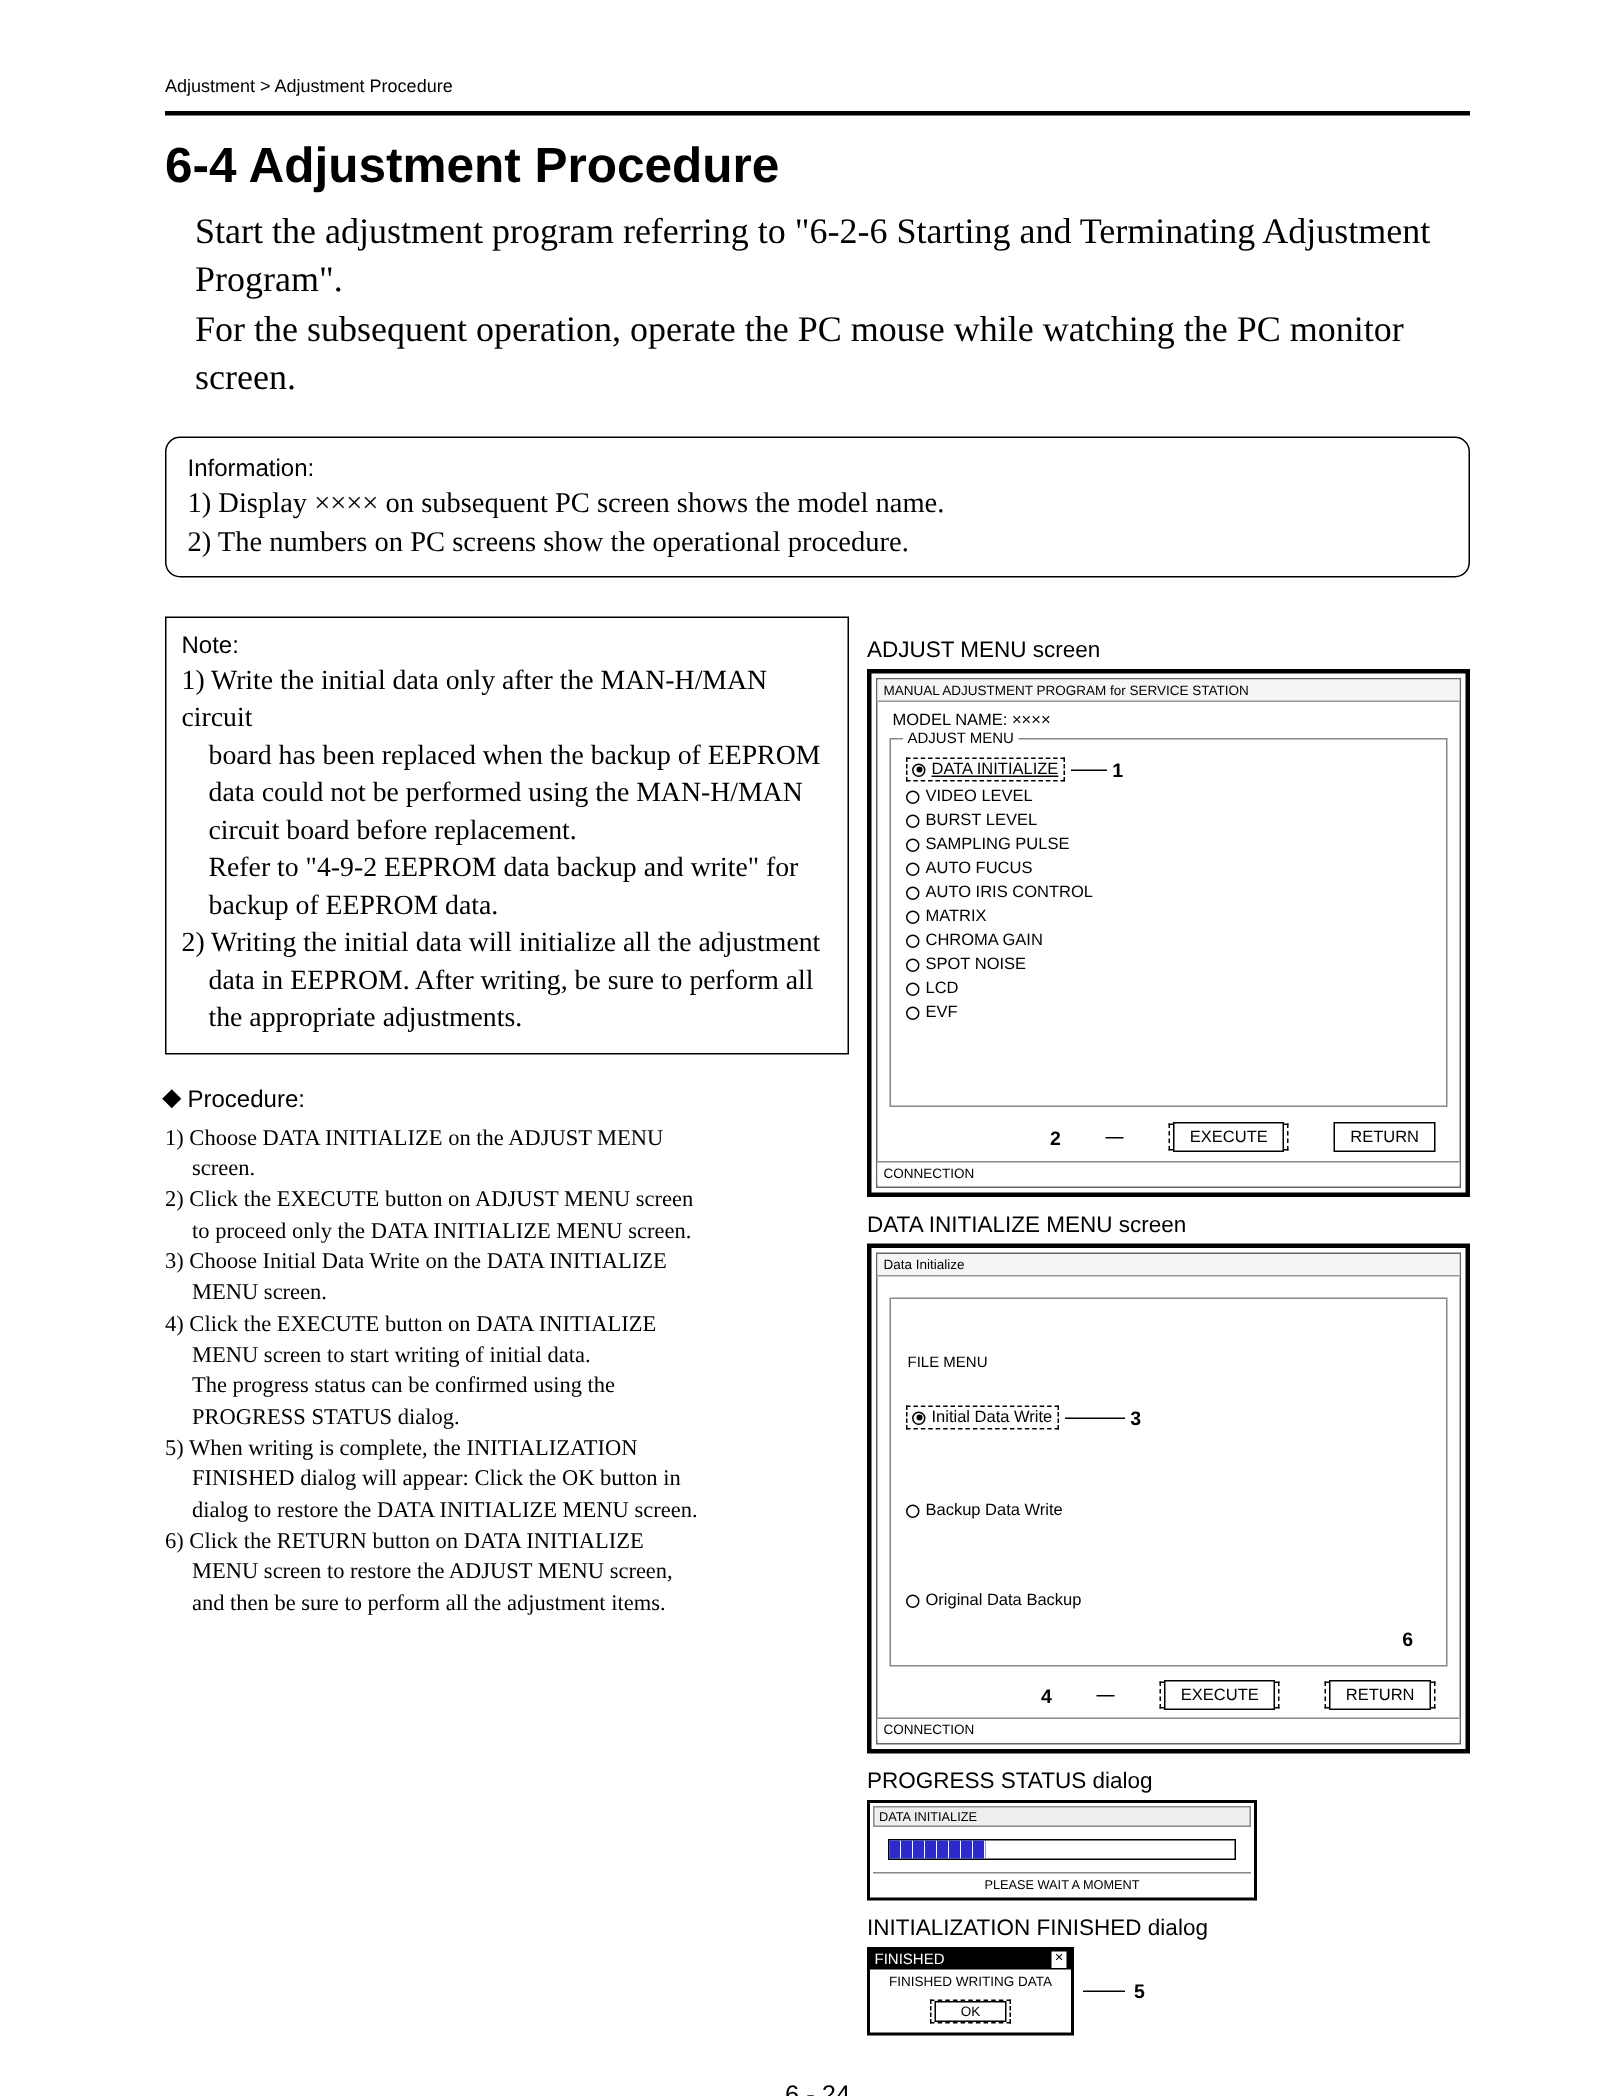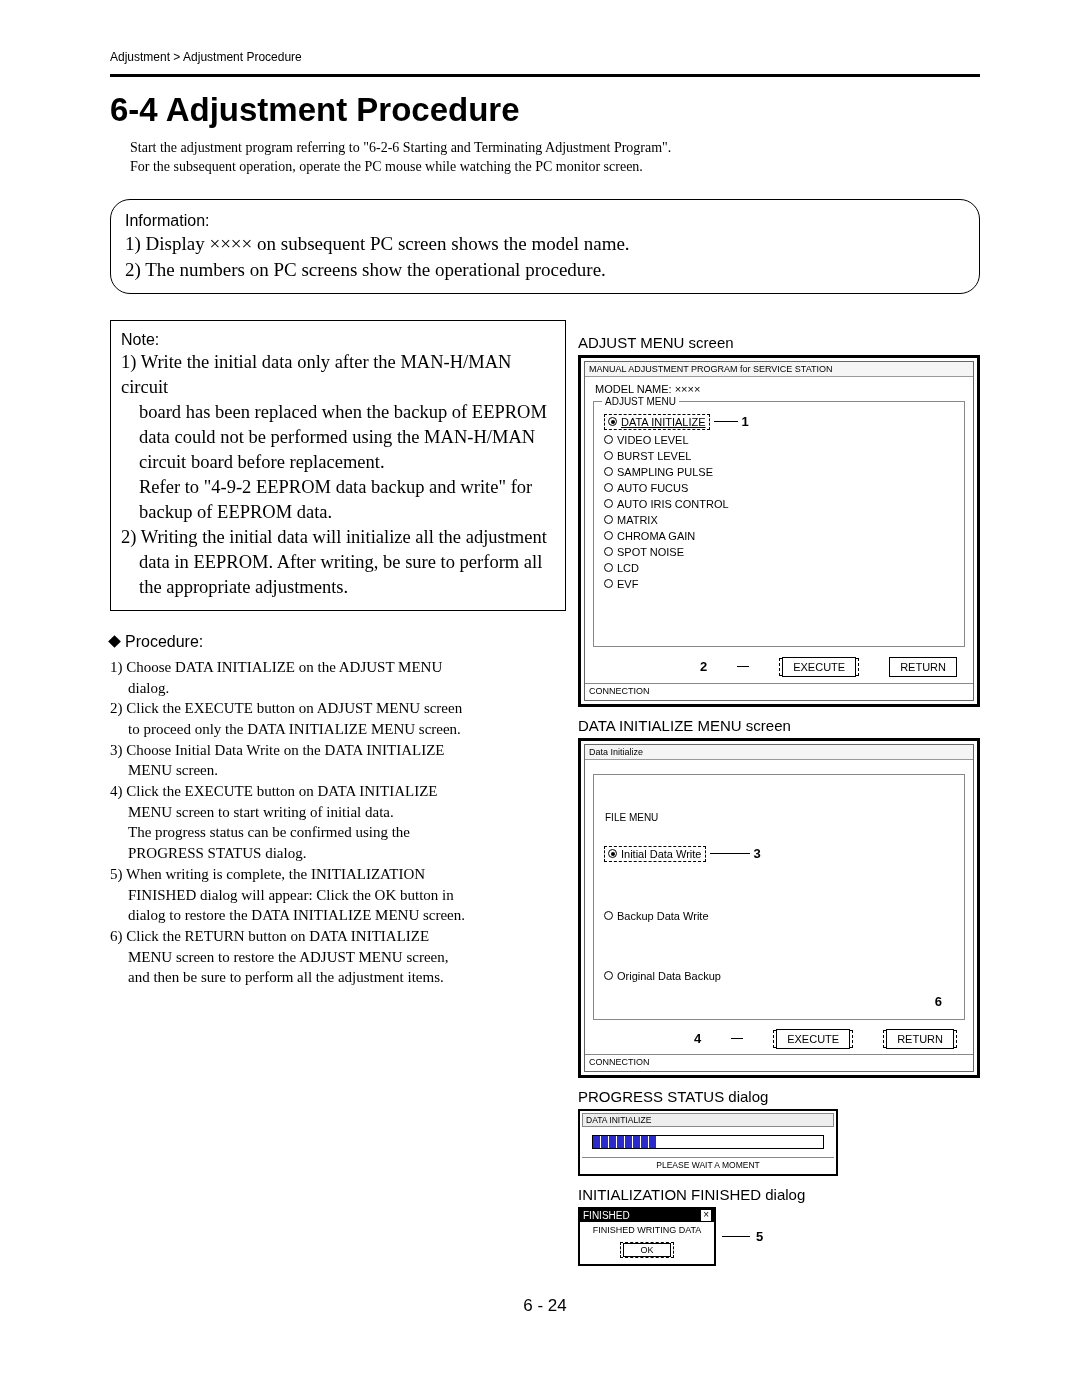--- a/index.html
+++ b/index.html
@@ -24,28 +24,28 @@
     border-top: 3px solid #000;
     margin: 0 0 14px 0;
   }
   h1.section-title {
     font-family: Arial, Helvetica, sans-serif;
     font-size: 33px;
     font-weight: bold;
     margin: 0 0 10px 0;
   }
   .intro-text {
-    font-size: 14px;
+    font-size: 24px;
     line-height: 1.35;
     padding-left: 20px;
     margin-bottom: 22px;
   }
   .info-box {
     border: 1px solid #000;
-    border-radius: 20px;
+    border-radius: 10px;
     padding: 10px 14px;
     font-size: 19px;
     line-height: 1.35;
     margin-bottom: 26px;
   }
   .info-box .info-label {
     font-family: Arial, Helvetica, sans-serif;
     font-size: 16px;
   }
   h2.subsection-title {
@@ -338,21 +338,21 @@
           <div style="padding-left:18px">data in EEPROM. After writing, be sure to perform all</div>
           <div style="padding-left:18px">the appropriate adjustments.</div>
         </div>
       </div>
 
       <div class="proc-header">
         <span class="diamond"></span><span>Procedure:</span>
       </div>
       <div class="proc-list">
         <div>1) Choose DATA INITIALIZE on the ADJUST MENU</div>
-        <div style="padding-left:18px">dialog.</div>
+        <div style="padding-left:18px">screen.</div>
         <div>2) Click the EXECUTE button on ADJUST MENU  screen</div>
         <div style="padding-left:18px">to proceed only the DATA INITIALIZE MENU screen.</div>
         <div>3) Choose Initial Data Write on the DATA INITIALIZE</div>
         <div style="padding-left:18px">MENU screen.</div>
         <div>4) Click the EXECUTE button on DATA INITIALIZE</div>
         <div style="padding-left:18px">MENU screen to start writing of initial data.</div>
         <div style="padding-left:18px">The progress status can be confirmed using the</div>
         <div style="padding-left:18px">PROGRESS STATUS dialog.</div>
         <div>5) When writing is complete, the INITIALIZATION</div>
         <div style="padding-left:18px">FINISHED dialog will appear: Click the OK button in</div>

